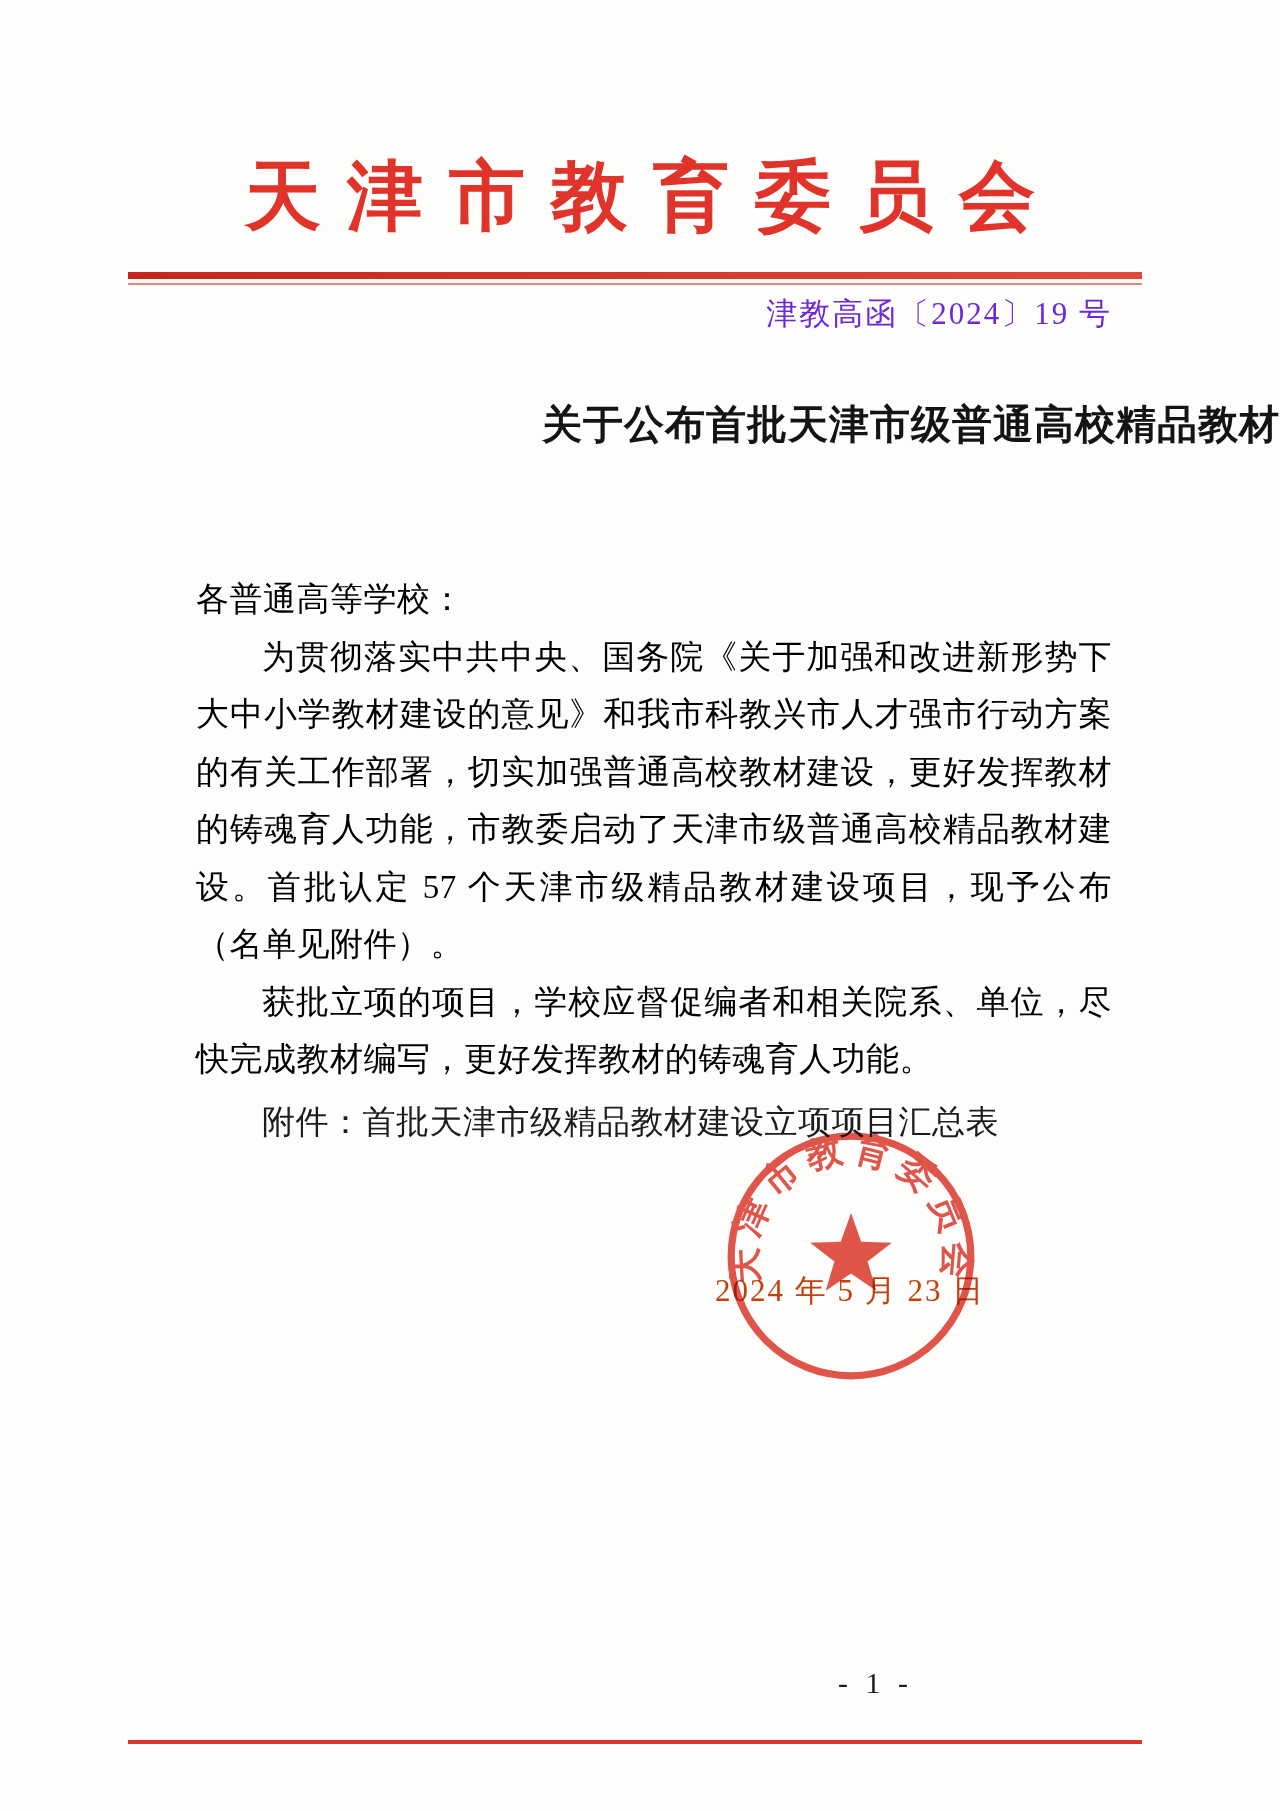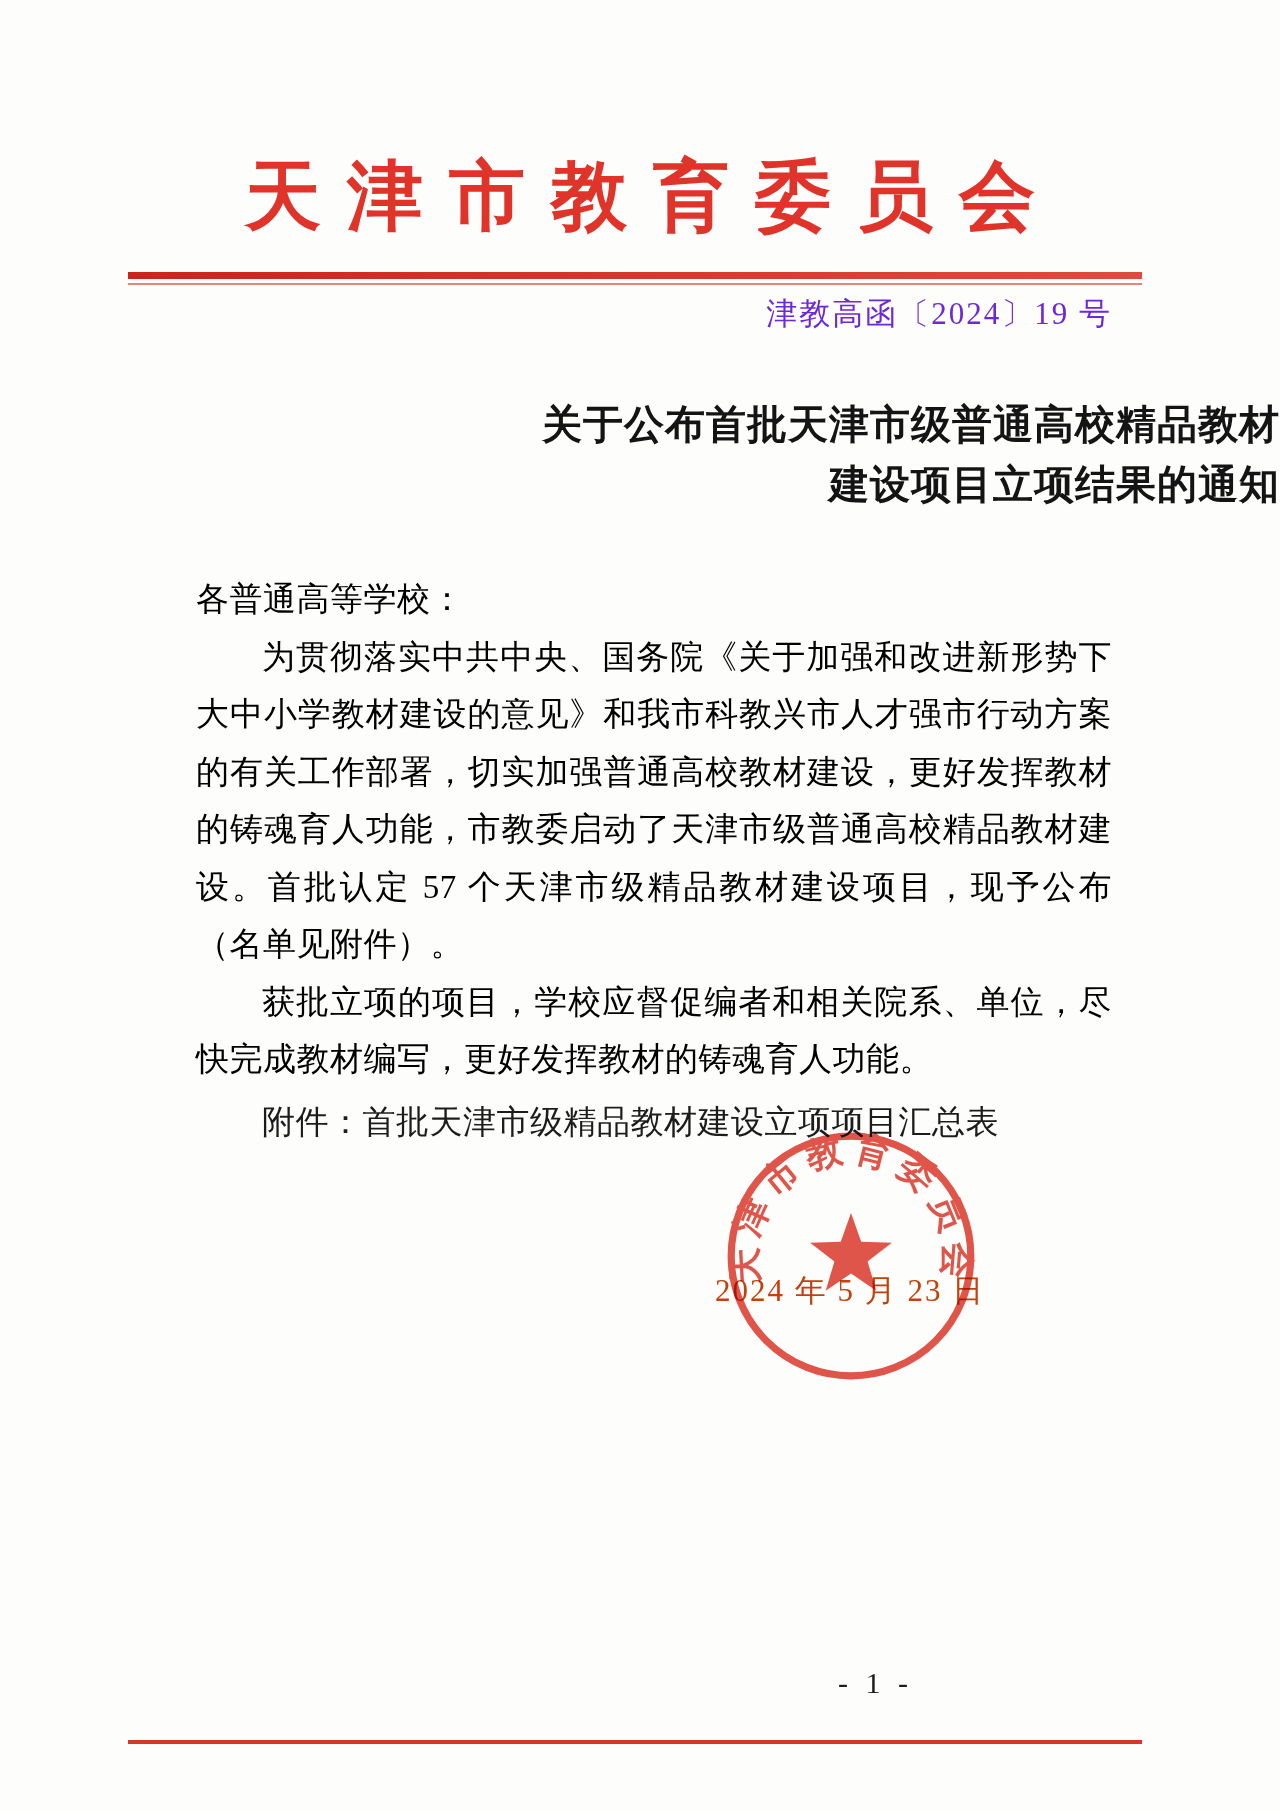--- a/index.html
+++ b/index.html
@@ -86,21 +86,20 @@
 
   <div class="letterhead">天津市教育委员会</div>
 
   <div class="divider-thick"></div>
   <div class="divider-thin"></div>
 
   <div class="doc-number">津教高函〔2024〕19 号</div>
 
   <div class="doc-title">
     <div>关于公布首批天津市级普通高校精品教材</div>
-    <div>建设项目立项结果的通知</div>
   </div>
 
   <div class="body-text">
     <p class="salutation">各普通高等学校：</p>
     <p>为贯彻落实中共中央、国务院《关于加强和改进新形势下大中小学教材建设的意见》和我市科教兴市人才强市行动方案的有关工作部署，切实加强普通高校教材建设，更好发挥教材的铸魂育人功能，市教委启动了天津市级普通高校精品教材建设。首批认定 57 个天津市级精品教材建设项目，现予公布（名单见附件）。</p>
     <p>获批立项的项目，学校应督促编者和相关院系、单位，尽快完成教材编写，更好发挥教材的铸魂育人功能。</p>
   </div>
 
   <div class="attachment">附件：首批天津市级精品教材建设立项项目汇总表</div>
 

